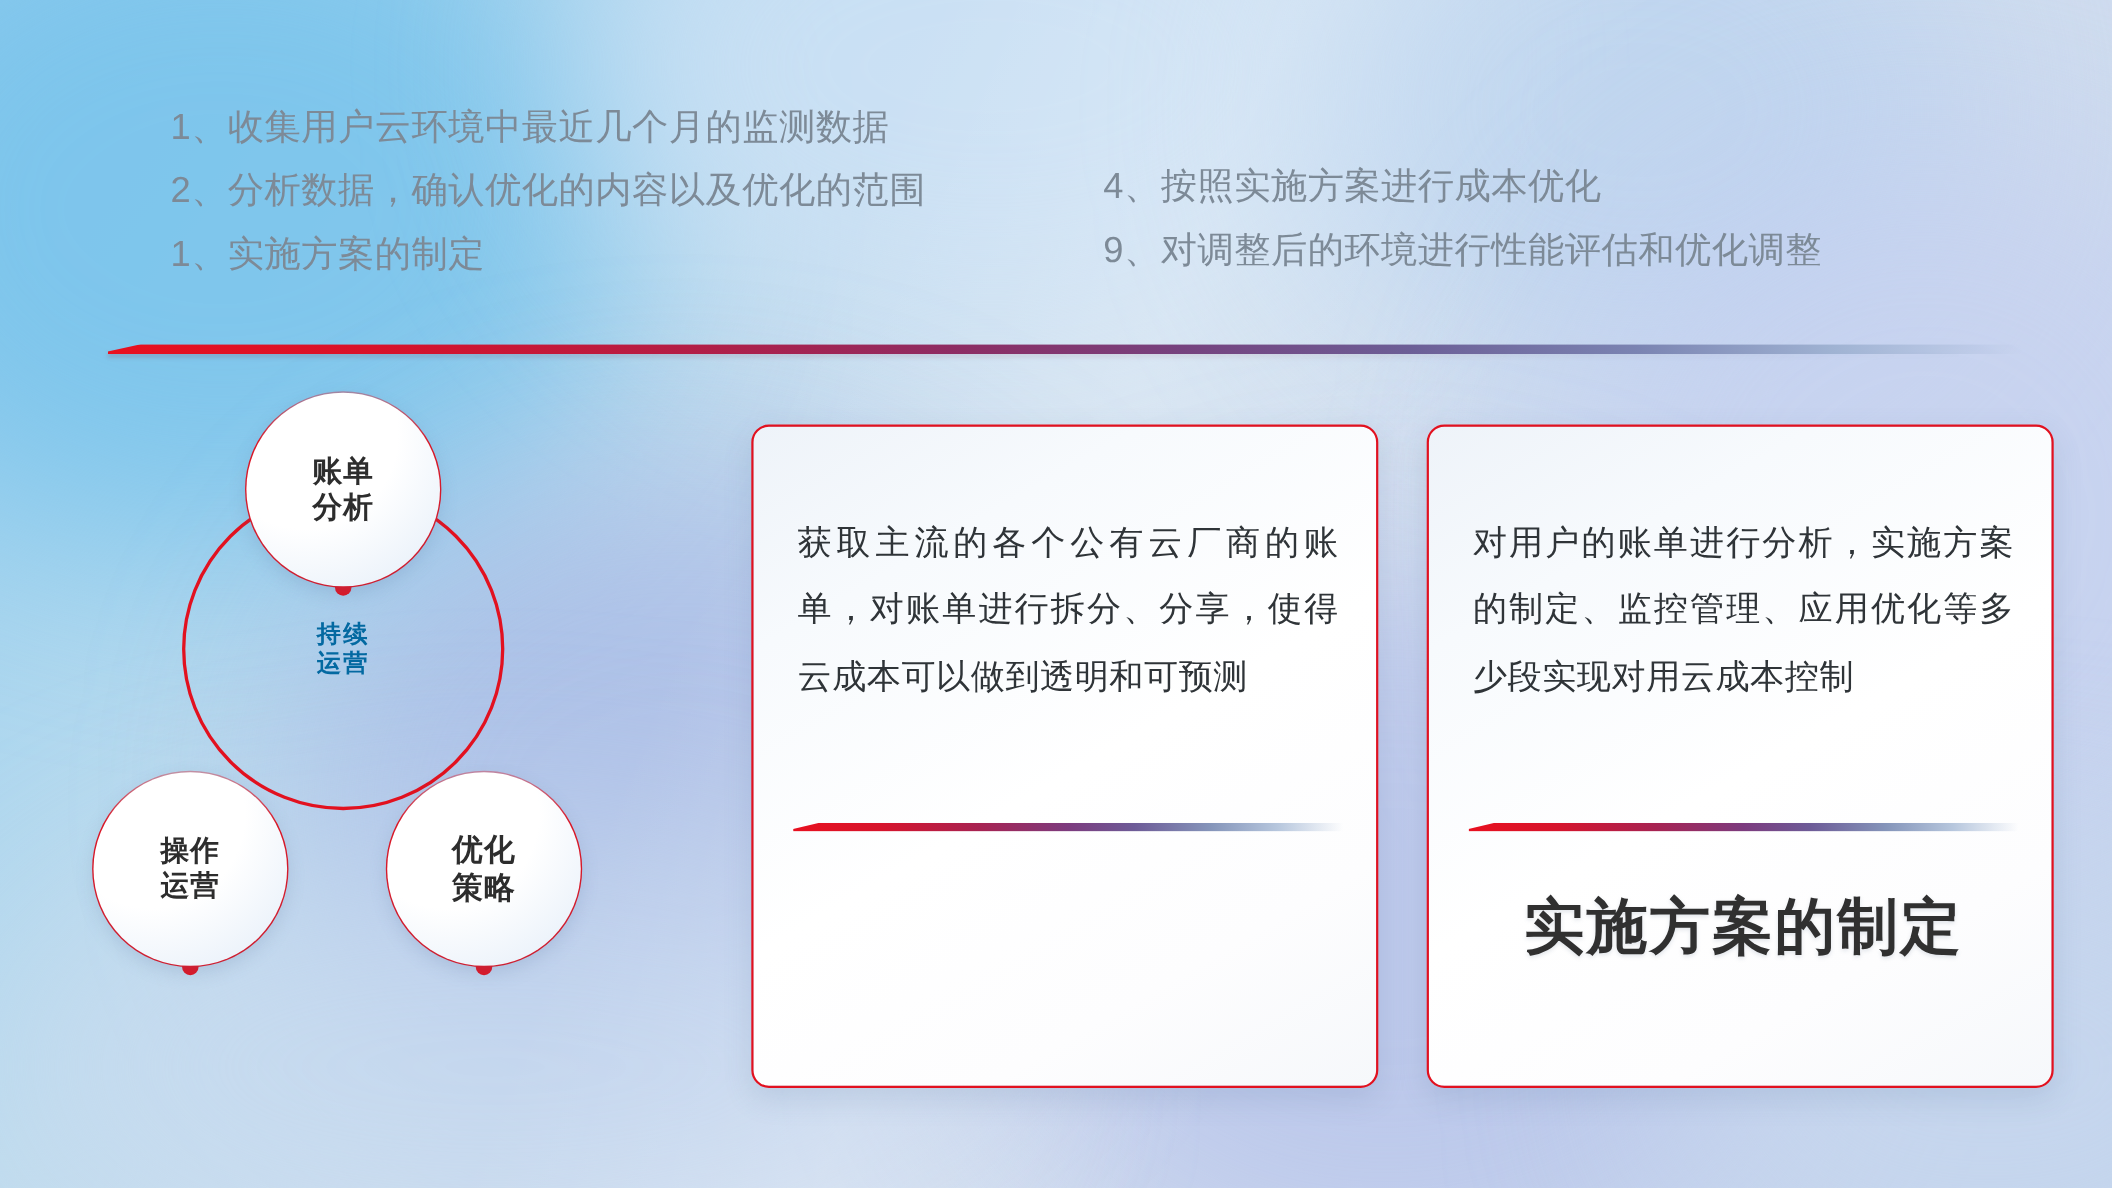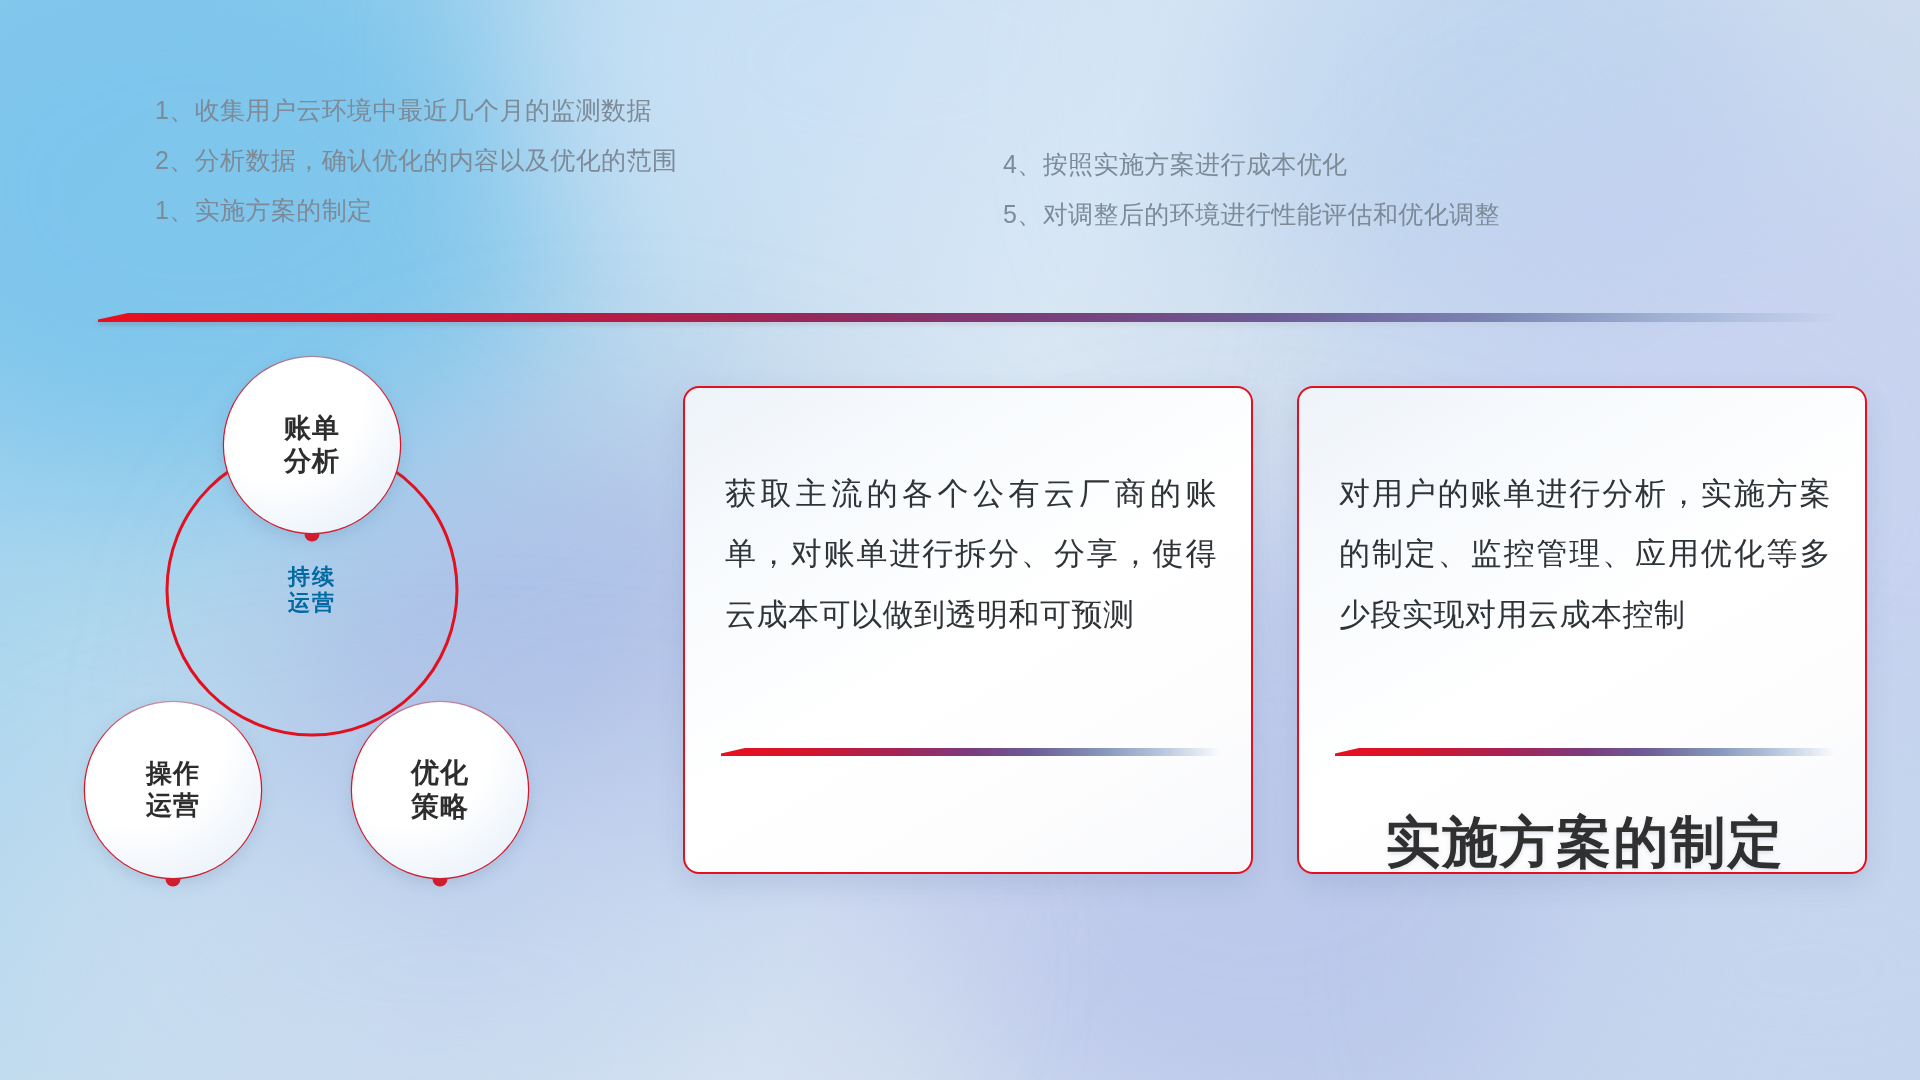--- a/index.html
+++ b/index.html
@@ -40,21 +40,21 @@
   .blob-g{left:0px;top:760px;width:900px;height:420px;
           background:rgba(200,218,240,.70);}
   .blob-h{left:1500px;top:760px;width:620px;height:420px;
           background:rgba(198,214,238,.65);}
   .bg-sheen{
     background:linear-gradient(112deg,rgba(255,255,255,0) 36%,
                rgba(255,255,255,.20) 50%,rgba(255,255,255,0) 64%);
   }
 
   
-  .steps{position:absolute;color:#7d8a97;font-size:25px;line-height:1;letter-spacing:.4px;}
+  .steps{position:absolute;color:#7d8a97;font-size:33px;line-height:1;letter-spacing:.4px;}
   .steps .row{white-space:nowrap;}
   #steps-left{left:155px;top:98px;}
   #steps-left .row{margin-bottom:25px;}
   #steps-right{left:1003px;top:152px;}
   #steps-right .row{margin-bottom:25px;}
 
   
   #divider{
     position:absolute;left:98px;top:313px;width:1740px;height:9px;
     background:linear-gradient(90deg,
@@ -96,21 +96,21 @@
     box-shadow:0 6px 16px rgba(90,120,160,.22);
   }
   #node-center{
     left:150px;top:180px;width:124px;height:124px;
     color:#0369a1;font-size:22px;font-weight:bold;line-height:1.2;
     letter-spacing:2px;text-align:center;
   }
 
   
   .card{
-    position:absolute;top:386px;width:570px;height:488px;
+    position:absolute;top:386px;width:570px;height:603px;
     border:2px solid #e2111f;border-radius:16px;
     background:linear-gradient(150deg,#eef3f9 0%,#f7fafd 22%,#ffffff 52%,#fdfdfe 78%,#f6f8fb 100%);
     box-shadow:0 10px 26px rgba(80,110,150,.16);
     box-sizing:border-box;overflow:hidden;
   }
   #card-1{left:683px;}
   #card-2{left:1297px;}
   .card-body{
     position:absolute;left:40px;right:34px;top:76px;
     font-size:31px;line-height:1.95;color:#2f3438;
@@ -147,21 +147,21 @@
   <div class="bg bg-sheen"></div>
 
   <div class="steps" id="steps-left">
     <div class="row">1、收集用户云环境中最近几个月的监测数据</div>
     <div class="row">2、分析数据，确认优化的内容以及优化的范围</div>
     <div class="row">1、实施方案的制定</div>
   </div>
 
   <div class="steps" id="steps-right">
     <div class="row">4、按照实施方案进行成本优化</div>
-    <div class="row">5、对调整后的环境进行性能评估和优化调整</div>
+    <div class="row">9、对调整后的环境进行性能评估和优化调整</div>
   </div>
 
   <div id="divider-shadow"></div>
   <div id="divider"></div>
 
   <div id="diagram">
     <svg width="560" height="600" viewBox="0 0 560 600">
       <defs>
         <linearGradient id="ringFade" x1="0" y1="0" x2="0" y2="1">
           <stop offset="0%" stop-color="#e2111f" stop-opacity="0.35"></stop>

